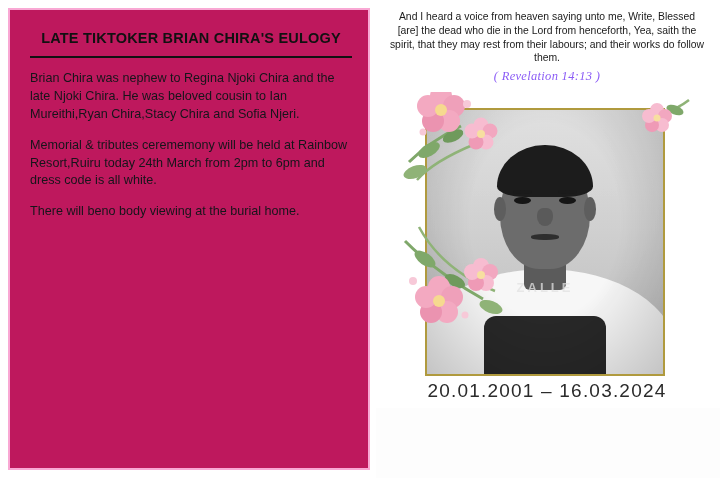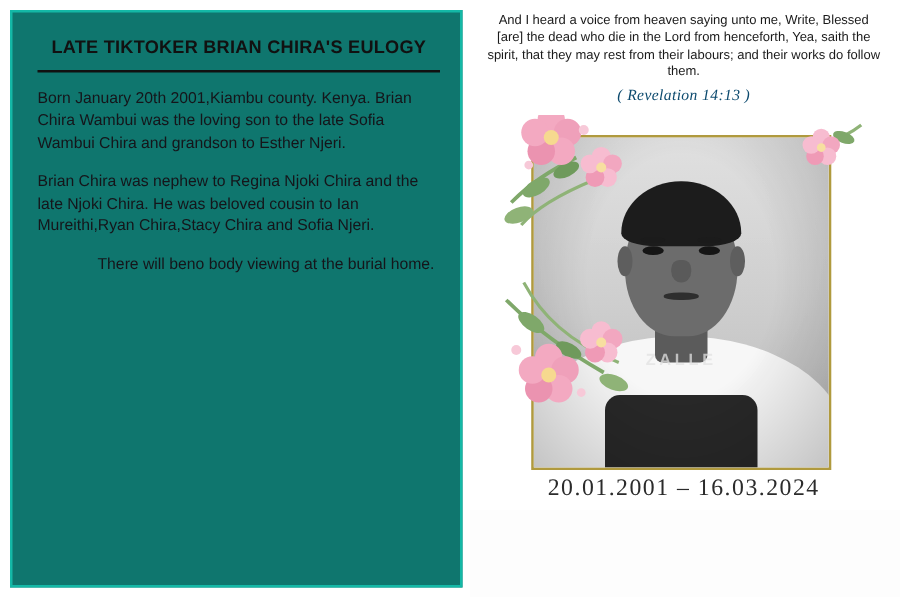--- a/index.html
+++ b/index.html
@@ -30,22 +30,22 @@
     background: #ffffff;
     box-sizing: border-box;
     padding: 8px 6px 8px 8px;
   }
 
   .eulogy-card {
     position: relative;
     width: 100%;
     height: 100%;
     box-sizing: border-box;
-    border: 2px solid #14b8a6;
-    background: #0f766e;
+    border: 2px solid #f9a8d4;
+    background: #be185d;
     padding: 14px 16px 10px 20px;
     overflow: hidden;
   }
 
   .eulogy-title {
     font-family: "Liberation Sans", sans-serif;
     font-weight: bold;
     font-size: 14.5px;
     letter-spacing: 0.2px;
     color: #111111;
@@ -62,21 +62,20 @@
 
   .eulogy-body p {
     margin: 0 0 13px 0;
     font-family: "Liberation Sans", sans-serif;
     font-size: 12.6px;
     line-height: 1.42;
     color: #15151a;
   }
   .eulogy-body p:last-child {
     margin-bottom: 0;
-    margin-left: 48px;
   }
 
   
   .right-panel {
     position: relative;
     width: 344px;
     height: 408px;
     background: #ffffff;
     box-sizing: border-box;
     padding: 8px 10px 6px 8px;
@@ -93,21 +92,21 @@
     line-height: 1.33;
     color: #1a1a1a;
     margin-top: 2px;
   }
 
   .verse-ref {
     margin-top: 4px;
     font-family: "Liberation Serif", serif;
     font-style: italic;
     font-size: 12.5px;
-    color: #0c4a6e;
+    color: #8b5cf6;
     text-align: center;
     letter-spacing: 0.3px;
   }
 
   
   .photo-block {
     position: relative;
     width: 300px;
     height: 300px;
     margin-top: 8px;
@@ -268,39 +267,39 @@
   .name {
     margin-top: 8px;
     font-family: "Liberation Sans", sans-serif;
     font-size: 20px;
     letter-spacing: 1.6px;
     color: #14532d;
     text-align: center;
   }
   .dates {
     margin-top: 8px;
-    font-family: Liberation Serif, serif;
+    font-family: Liberation Sans, sans-serif;
     font-size: 19px;
     letter-spacing: 1.2px;
     color: #2b2b2b;
     text-align: center;
   }
 </style>
 </head>
 <body>
 
 <div class="page">
 
   <div class="left-panel">
     <div class="eulogy-card">
       <div class="eulogy-title">LATE TIKTOKER BRIAN CHIRA'S EULOGY</div>
       <div class="title-rule"></div>
       <div class="eulogy-body">
-        <p>Born January 20th 2001,Kiambu county. Kenya. Brian Chira Wambui was the loving son to the late Sofia Wambui Chira and grandson to Esther Njeri.</p>
         <p>Brian Chira was nephew to Regina Njoki Chira and the late Njoki Chira. He was beloved cousin to Ian Mureithi,Ryan Chira,Stacy Chira and Sofia Njeri.</p>
+        <p>Memorial &amp; tributes cerememony will be held at Rainbow Resort,Ruiru today 24th March from 2pm to 6pm and dress code is all white.</p>
         <p>There will beno body viewing at the burial home.</p>
       </div>
     </div>
   </div>
 
   <div class="right-panel">
 
     <div class="verse">And I heard a voice from heaven saying unto me, Write, Blessed [are] the dead who die in the Lord from henceforth, Yea, saith the spirit, that they may rest from their labours; and their works do follow them.</div>
     <div class="verse-ref">( Revelation 14:13 )</div>
 

